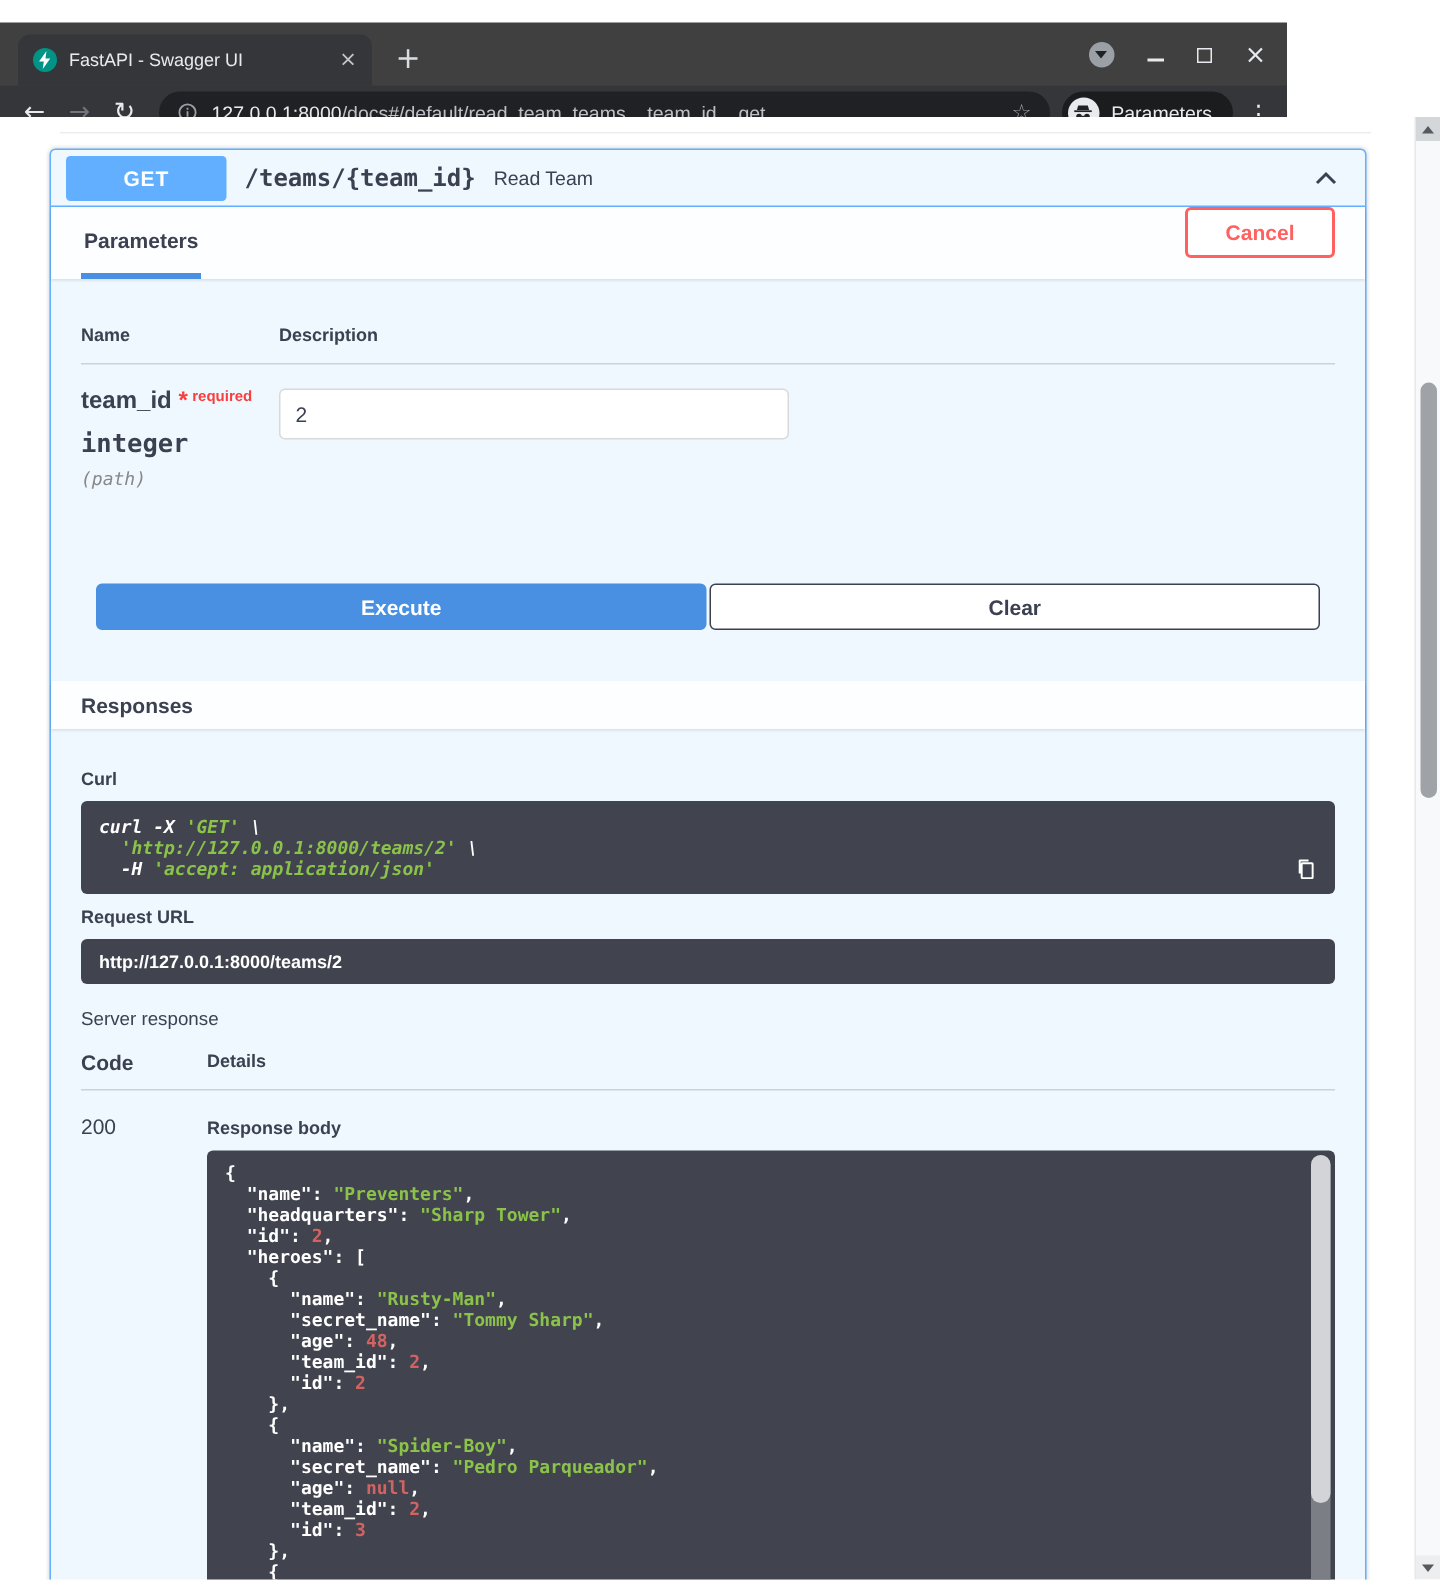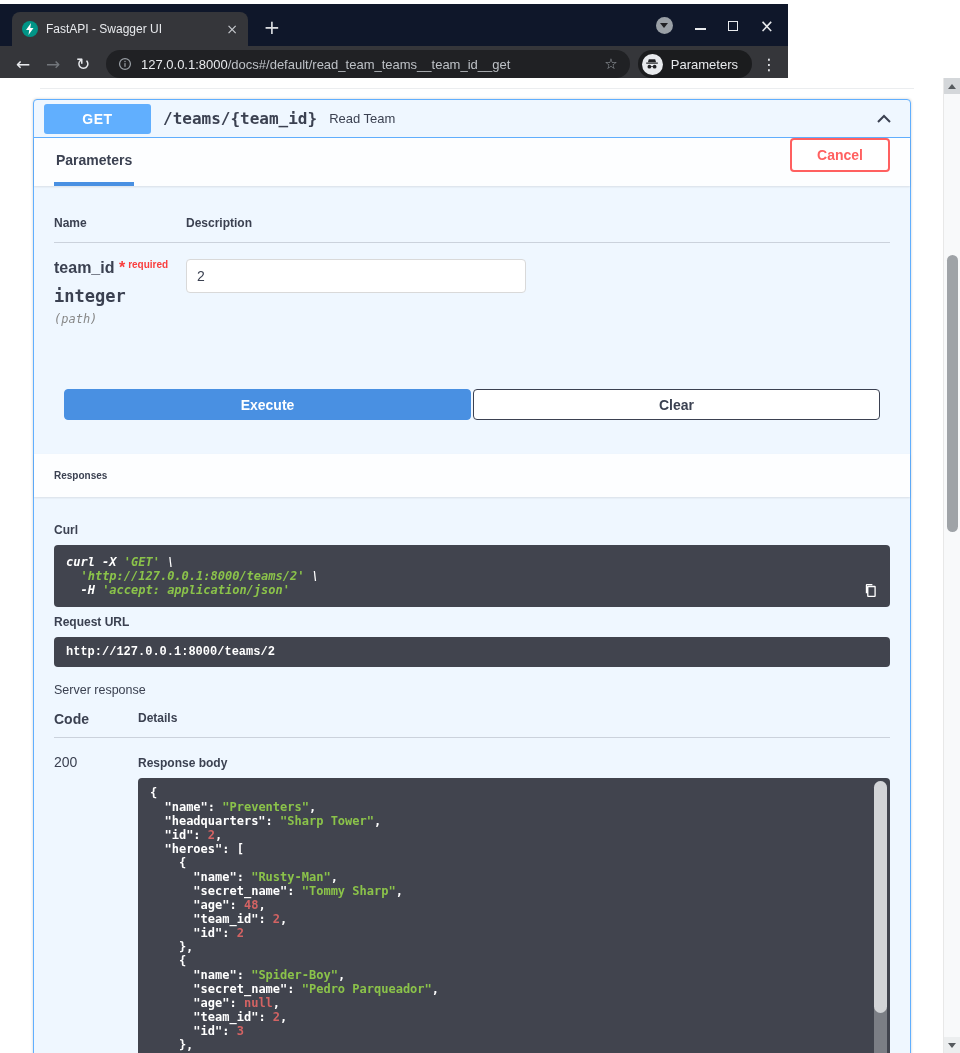--- a/index.html
+++ b/index.html
@@ -1,21 +1,21 @@
 <!DOCTYPE html>
 <html><head>
 <meta charset="utf-8">
 <style>
   * { margin:0; padding:0; box-sizing:border-box; }
   html,body { width:960px; height:1053px; overflow:hidden; background:#fff;
               font-family:"Liberation Sans",sans-serif; }
   .glyph { font-family:"DejaVu Sans",sans-serif; }
 
   
-  .chrome { position:absolute; top:4px; left:0; width:788px; height:78px; background:#0f172a; }
+  .chrome { position:absolute; top:15px; left:0; width:858px; height:78px; background:#404040; }
   .tabbar { height:42px; display:flex; align-items:flex-end; position:relative; }
   .tab { margin-left:12px; width:236px; height:34px; background:#35363a; border-radius:8px 8px 0 0;
          display:flex; align-items:center; padding:0 8px 0 10px; }
   .favicon { width:16px; height:16px; border-radius:50%; background:#019486; position:relative; flex:none; }
   .favicon svg { position:absolute; inset:0; }
   .tab-title { color:#e8eaed; font-size:12px; margin-left:8px; flex:1; white-space:nowrap; overflow:hidden; }
   .tab-close { color:#c4c7cb; font-size:14px; width:16px; text-align:center; }
   .newtab-btn { color:#dadce0; font-size:20px; margin:0 0 7px 12px; width:24px; text-align:center; }
   .win-controls { position:absolute; right:14px; top:13px; display:flex; align-items:center; gap:22px; }
   .tab-search { width:17px; height:17px; border-radius:50%; background:#9aa0a6; display:flex;
@@ -76,38 +76,38 @@
   .ploc { font-family:"DejaVu Sans Mono",monospace; font-size:12px; font-style:italic; color:#888; margin-top:6px; }
   .pinput { width:340px; height:34px; border:1px solid #d9d9d9; border-radius:4px; font-size:14px;
             padding:0 10px; color:#3b4151; background:#fff; }
 
   .exec-row { display:flex; gap:2px; margin:63px 30px 0; }
   .btn-exec { flex:1; height:31px; background:#4990e2; border:1px solid #4990e2; color:#fff; font-weight:bold;
               font-size:14px; border-radius:4px; cursor:pointer; }
   .btn-clear { flex:1; height:31px; background:#fff; border:1px solid #3b4151; color:#3b4151; font-weight:bold;
                font-size:14px; border-radius:4px; cursor:pointer; }
 
-  .resp-header { margin-top:34px; height:43px; background:rgba(255,255,255,.85); display:flex; align-items:center;
-                 padding:0 20px; font-size:10px; font-weight:bold; color:#3b4151; box-shadow:0 1px 2px rgba(0,0,0,.1); }
+  .resp-header { margin-top:34px; height:32px; background:rgba(255,255,255,.85); display:flex; align-items:center;
+                 padding:0 20px; font-size:14px; font-weight:bold; color:#3b4151; box-shadow:0 1px 2px rgba(0,0,0,.1); }
   .resp-inner { padding:26px 20px 20px; }
   .lbl { font-size:12px; font-weight:bold; color:#3b4151; }
 
   .curl-block { position:relative; margin-top:8px; background:#41444e; border-radius:4px; padding:10px 34px 10px 12px;font-style:italic; }
   .code-line { font-family:"DejaVu Sans Mono",monospace; font-size:12px; line-height:14px; font-weight:600;
                white-space:pre; color:#fff; }
   .tk-t { color:#ffffff; }
   .tk-s { color:#8bc34a; }
   .tk-n { color:#d36363; }
   .tk-k { color:#ffffff; font-weight:700; }
   .copy-btn { position:absolute; right:10px; bottom:7px; width:20px; height:20px; display:flex;
               align-items:center; justify-content:center; cursor:pointer; }
 
   .req-url-label { margin-top:8px; }
   .req-url-block { margin-top:8px; background:#41444e; border-radius:4px; padding:8px 12px;
-                   font-family:Liberation Mono, monospace; font-size:12px; font-weight:600; color:#fff; }
+                   font-family:Liberation Sans, sans-serif; font-size:12px; font-weight:600; color:#fff; }
   .server-resp { margin-top:16px; font-size:12.5px; color:#3b4151; }
   .code-row { display:flex; align-items:flex-start; margin-top:14px; padding-bottom:10px;
               border-bottom:1px solid rgba(59,65,81,.2); }
   .code-h { width:84px; flex:none; font-size:14px; font-weight:700; color:#3b4151; }
   .details-h { font-size:12px; font-weight:700; color:#3b4151; }
   .resp-row { display:flex; margin-top:16px; }
   .status-col { width:84px; flex:none; font-size:14px; color:#3b4151; }
   .details-col { flex:1; min-width:0; }
   .body-label { margin-top:2px; }
   .body-block { position:relative; margin-top:8px; background:#41444e; border-radius:4px;

